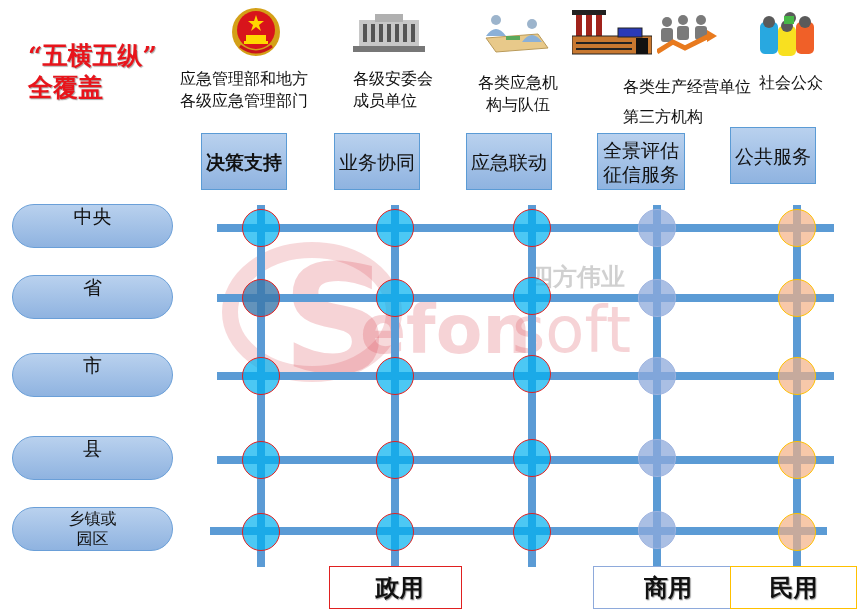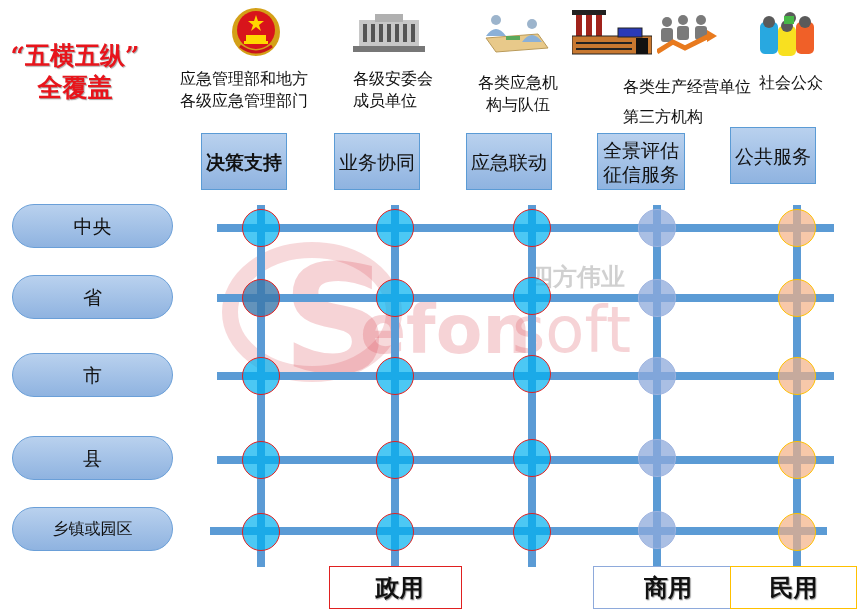--- a/index.html
+++ b/index.html
@@ -1,27 +1,27 @@
 <!DOCTYPE html>
 <html><head>
 <meta charset="utf-8">
 <style>
   html, body { margin: 0; padding: 0; background: #ffffff; }
   body { width: 863px; height: 613px; position: relative; overflow: hidden;
          font-family: "DejaVu Sans", "Liberation Sans", sans-serif; }
   .abs { position: absolute; }
   .title { color: #e8141b; font-family: "DejaVu Serif", "Liberation Serif", serif; font-weight: bold;
-           font-size: 25px; line-height: 32px; text-align: center; text-shadow: 1px 1px 1px #a8a8a8; }
+           font-size: 25px; line-height: 32px; text-align: left; text-shadow: 1px 1px 1px #a8a8a8; margin-left: 28px; }
   .entity-label { font-family: "DejaVu Serif", "Liberation Serif", serif; font-size: 16px; line-height: 22px; color: #111; white-space: nowrap; }
   .col-box { background: linear-gradient(#b9d1ee, #8fb3e0); border: 1px solid #5b9bd5; box-sizing: border-box;
              display: flex; align-items: center; justify-content: center; text-align: center;
              font-size: 19px; line-height: 24px; color: #111; }
   .col-box.bold { font-weight: bold; }
   .row-pill { background: linear-gradient(#b9d1ee, #8fb3e0); border: 1px solid #6a9fd8; box-sizing: border-box;
-              border-radius: 22px; display: flex; align-items: center; justify-content: center; text-align: center;
+              border-radius: 22px; display: flex; justify-content: center; text-align: center;
               font-size: 19px; line-height: 22px; color: #111; }
   .row-pill.small { font-size: 16px; line-height: 20px; }
   .hline { background: #5b9bd5; height: 8px; }
   .vline { background: #5b9bd5; width: 8px; }
   .node { width: 38px; height: 38px; border-radius: 50%; box-sizing: border-box; }
   .node.gov { background: rgba(0,176,240,0.7); border: 1.5px solid #e02020; }
   .node.com { background: rgba(142,169,219,0.75); border: 1px solid #9fb4e0; }
   .node.pub { background: rgba(244,176,132,0.7); border: 1.5px solid #ffc000; }
   .bottom-box { background: #fff; box-sizing: border-box; display: flex; align-items: center; justify-content: center;
                 font-family: "DejaVu Serif", "Liberation Serif", serif; font-weight: bold; font-size: 24px;
@@ -159,21 +159,21 @@
 </div>
 <div class="abs row-pill" style="left:12px; top:275px; width:161px; height:44px;">
   <span>省</span>
 </div>
 <div class="abs row-pill" style="left:12px; top:353px; width:161px; height:44px;">
   <span>市</span>
 </div>
 <div class="abs row-pill" style="left:12px; top:436px; width:161px; height:44px;">
   <span>县</span>
 </div>
-<div class="abs row-pill small" style="left:12px; top:507px; width:161px; height:44px; ">
+<div class="abs row-pill small" style="left:12px; top:507px; width:161px; height:44px; flex-direction:column;">
   <span>乡镇或</span>
   <span>园区</span>
 </div>
 
 <div class="abs" style="left:222px; top:232px; width:420px; height:150px;">
   <svg width="260" height="150" viewBox="0 0 260 150" style="position:absolute; left:0; top:0;">
     <ellipse cx="90" cy="80" rx="82" ry="62" fill="none" stroke="rgba(220,80,90,0.22)" stroke-width="16"></ellipse>
     <text x="60" y="140" font-size="150" font-weight="bold" fill="rgba(220,80,90,0.25)" font-family="DejaVu Sans, sans-serif">S</text>
   </svg>
   <span class="abs watermark-s" style="left:138px; top:58px; font-size:68px; line-height:80px;">efon</span>

